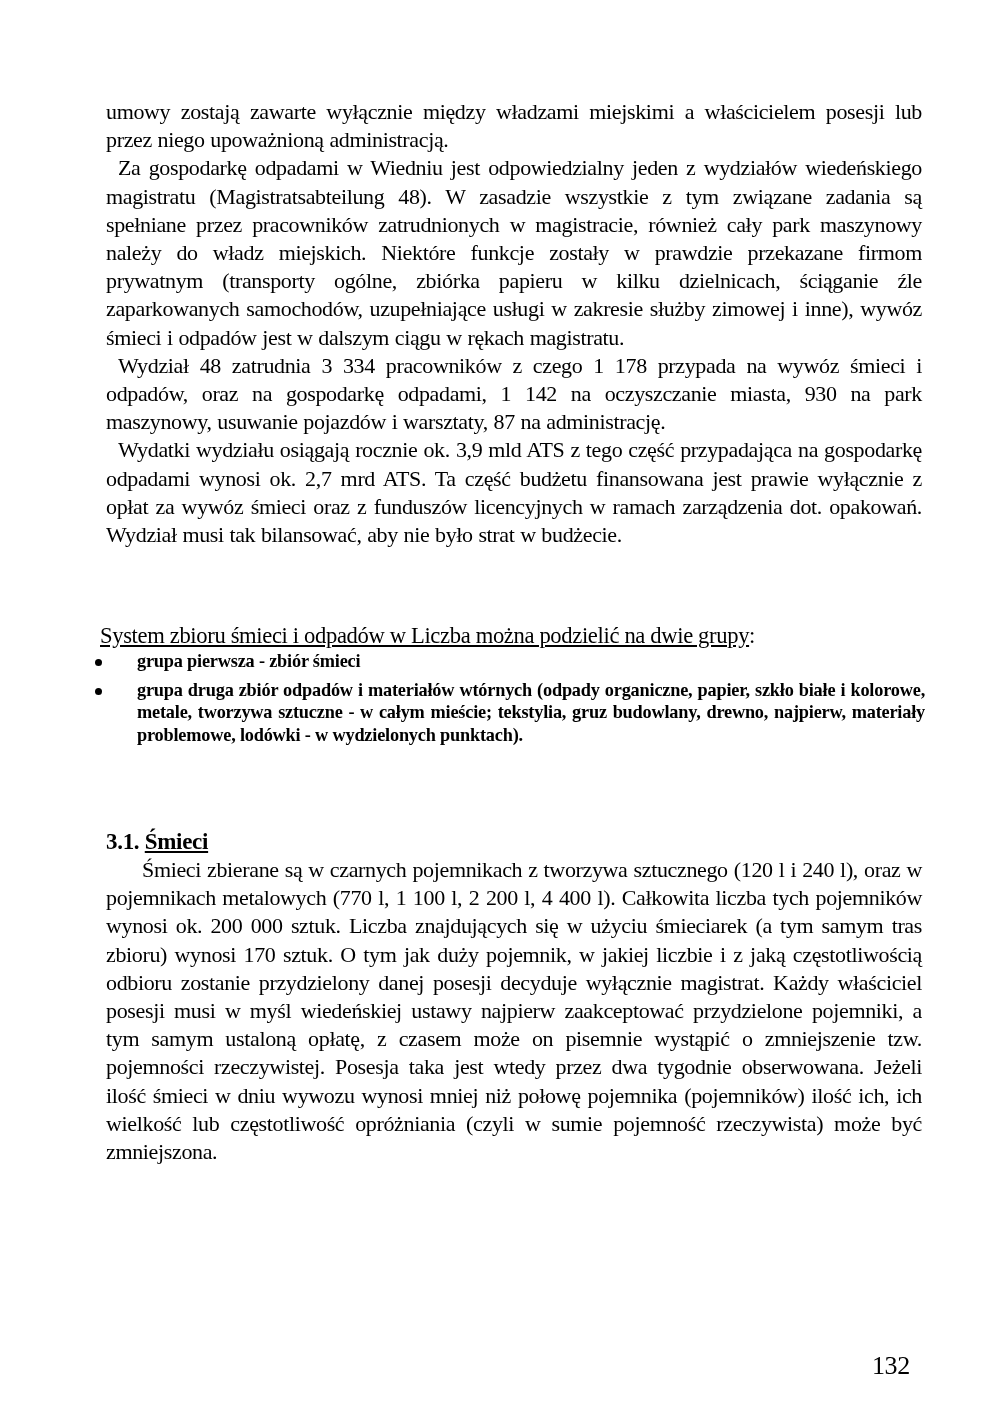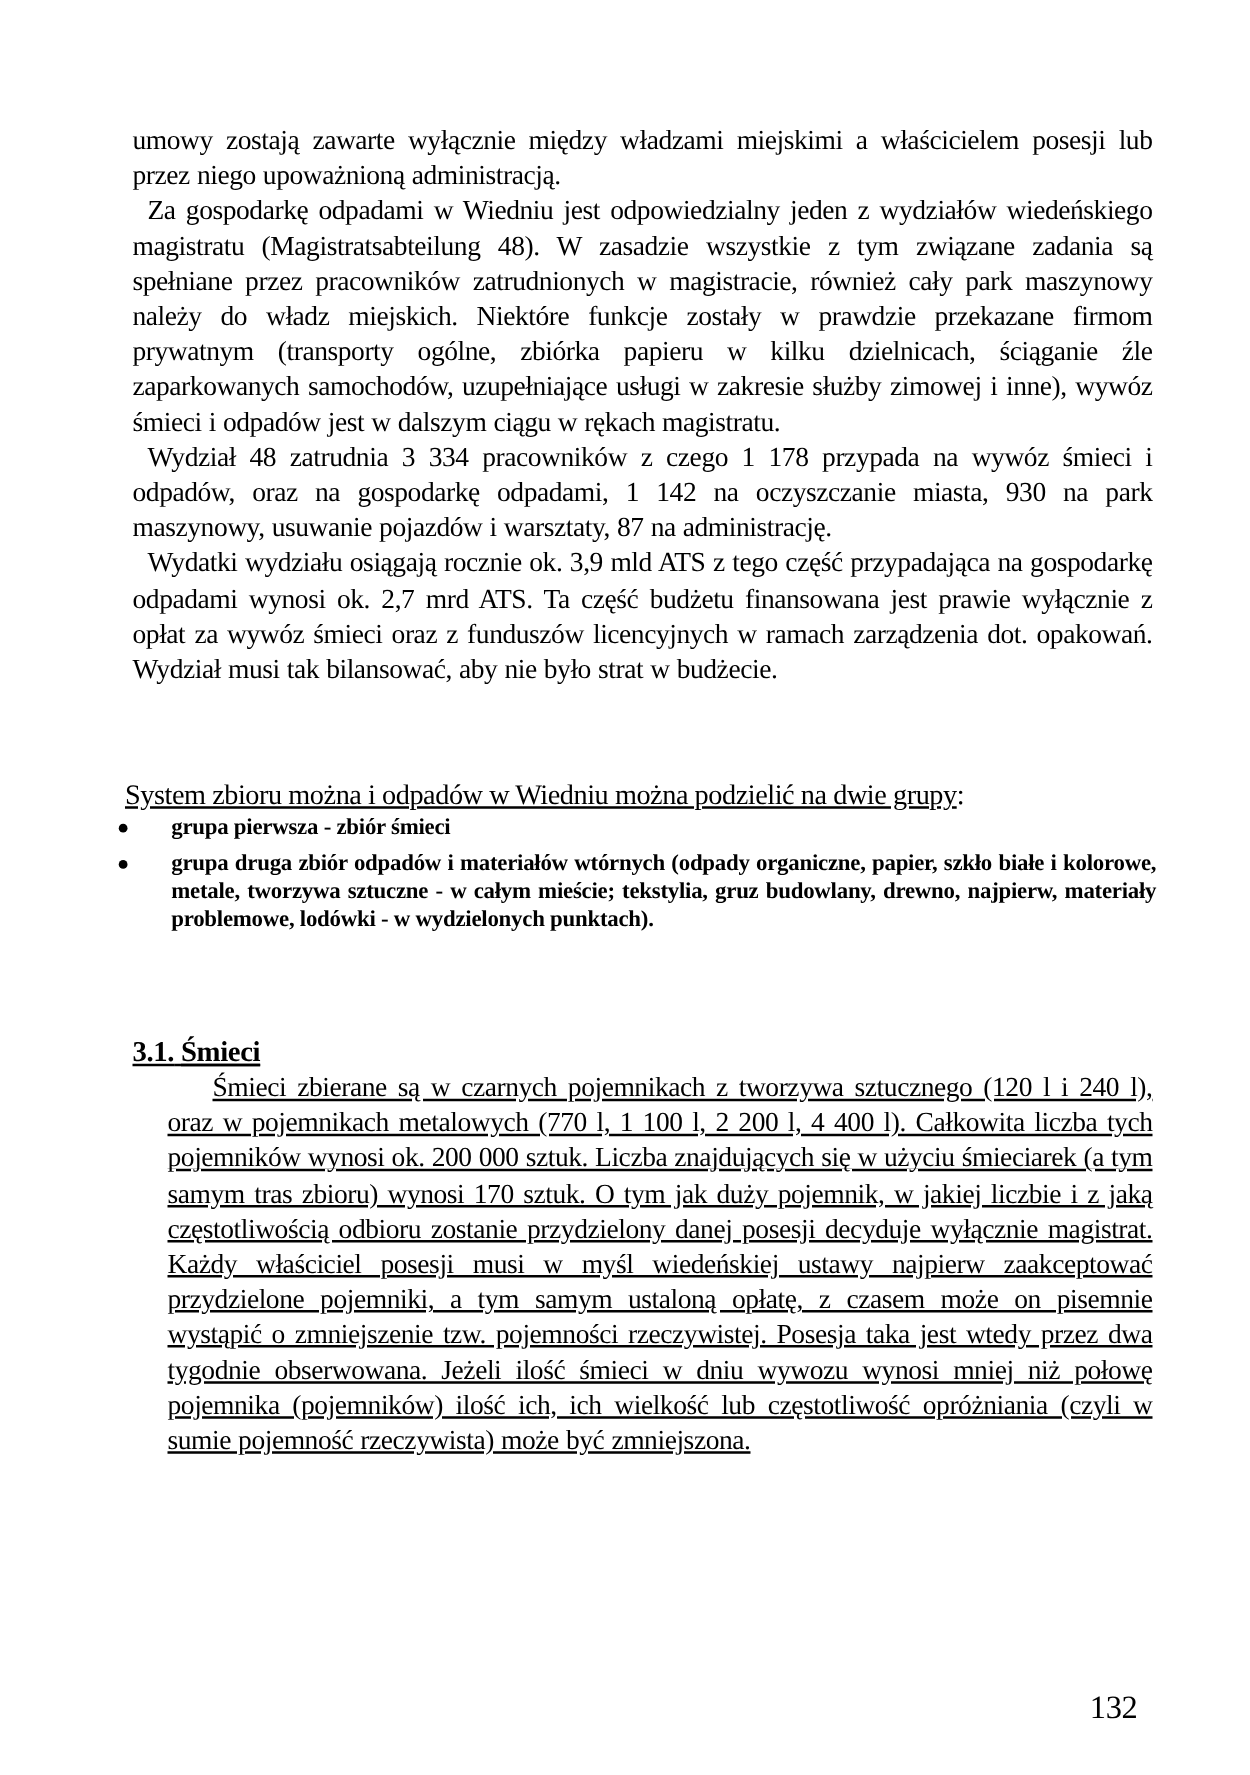--- a/index.html
+++ b/index.html
@@ -24,44 +24,44 @@
     .bullet-item + .bullet-item { margin-top: 6px; }
     .bullet {
       position: absolute; left: 0; top: 9px; width: 7px; height: 7px;
       border-radius: 50%; background: #000;
     }
     .bullet-text {
       font-size: 18.3px; line-height: 22.5px; text-align: justify;
       letter-spacing: -0.2px; display: block;
     }
     .bullet-item.two .bullet-text { text-align-last: left; }
-    .section { position: absolute; left: 106px; top: 828px; width: 816px; text-decoration: underline; }
+    .section { position: absolute; left: 106px; top: 828px; width: 816px; }
     .heading {
       font-size: 23px; font-weight: bold; line-height: 28px; margin: 0;
       letter-spacing: -0.3px;
     }
     .heading .title { text-decoration: underline; text-underline-offset: 2px; }
-    .sec-para-1 { text-indent: 36px; margin-left: 28px; }
+    .sec-para-1 { text-indent: 36px; }
     .page-number {
       position: absolute; right: 90px; top: 1352px;
       font-size: 26px; line-height: 28px; letter-spacing: -0.3px;
     }
   </style>
 </head>
 <body>
 
 <div class="page">
   <p class="p">umowy zostają zawarte wyłącznie między władzami miejskimi a właścicielem posesji lub przez niego upoważnioną administracją.</p>
   <p class="p indent">Za gospodarkę odpadami w Wiedniu jest odpowiedzialny jeden z wydziałów wiedeńskiego magistratu (Magistratsabteilung 48). W zasadzie wszystkie z tym związane zadania są spełniane przez pracowników zatrudnionych w magistracie, również cały park maszynowy należy do władz miejskich. Niektóre funkcje zostały w prawdzie przekazane firmom prywatnym (transporty ogólne, zbiórka papieru w kilku dzielnicach, ściąganie źle zaparkowanych samochodów, uzupełniające usługi w zakresie służby zimowej i inne), wywóz śmieci i odpadów jest w dalszym ciągu w rękach magistratu.</p>
   <p class="p indent">Wydział 48 zatrudnia 3 334 pracowników z czego 1 178 przypada na wywóz śmieci i odpadów, oraz na gospodarkę odpadami, 1 142 na oczyszczanie miasta, 930 na park maszynowy, usuwanie pojazdów i warsztaty, 87 na administrację.</p>
   <p class="p indent">Wydatki wydziału osiągają rocznie ok. 3,9 mld ATS z tego część przypadająca na gospodarkę odpadami wynosi ok. 2,7 mrd ATS. Ta część budżetu finansowana jest prawie wyłącznie z opłat za wywóz śmieci oraz z funduszów licencyjnych w ramach zarządzenia dot. opakowań. Wydział musi tak bilansować, aby nie było strat w budżecie.</p>
 </div>
 
 <div class="list-intro">
-  <span class="u">System zbioru można i odpadów w Wiedniu można podzielić na dwie grupy</span><span>:</span>
+  <span class="u">System zbioru śmieci i odpadów w Liczba można podzielić na dwie grupy</span><span>:</span>
 </div>
 
 <div class="bullets">
   <div class="bullet-item one">
     <span class="bullet"></span>
     <span class="bullet-text">grupa pierwsza - zbiór śmieci</span>
   </div>
   <div class="bullet-item two">
     <span class="bullet"></span>
     <span class="bullet-text">grupa druga   zbiór odpadów i materiałów wtórnych (odpady organiczne, papier, szkło białe i kolorowe, metale, tworzywa sztuczne - w całym mieście; tekstylia, gruz budowlany, drewno, najpierw, materiały problemowe, lodówki - w wydzielonych punktach).</span>

